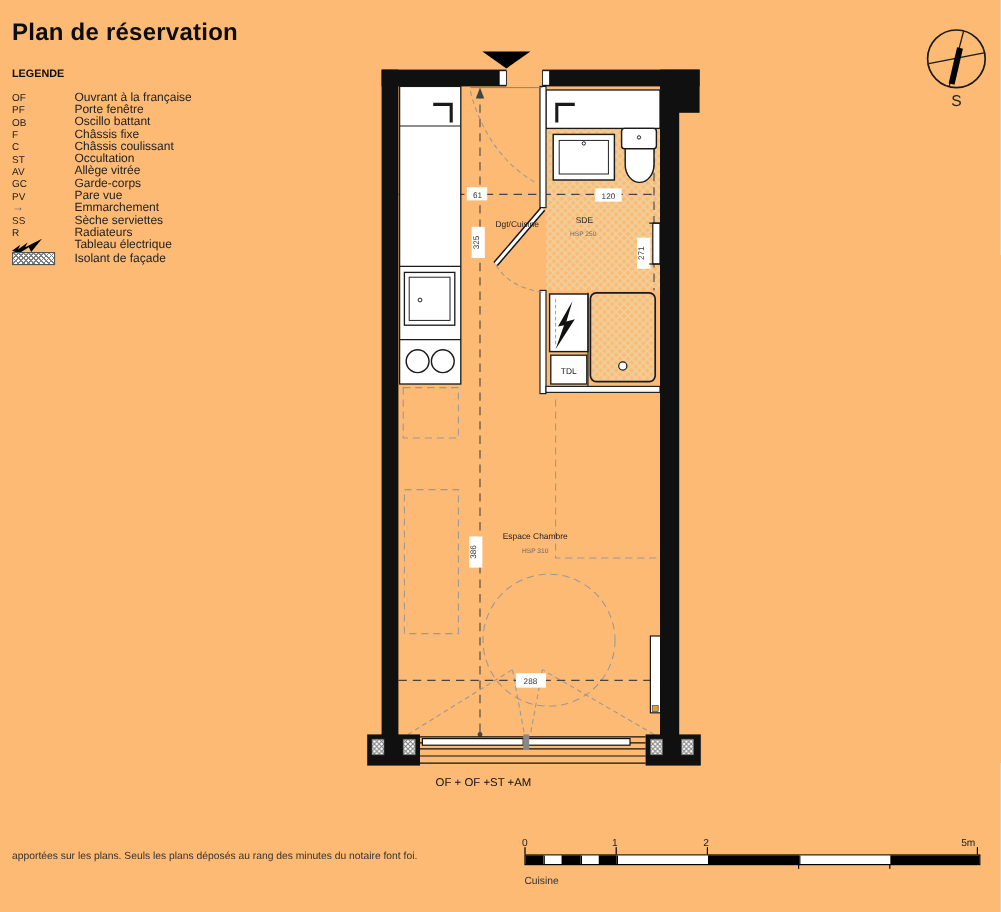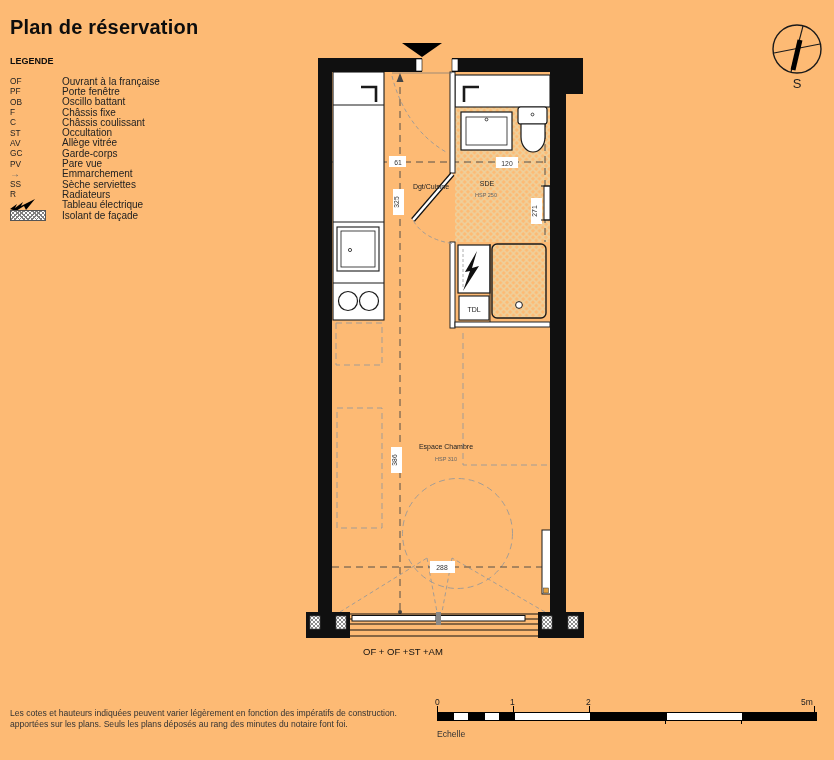--- a/index.html
+++ b/index.html
@@ -258,21 +258,20 @@
       <text x="507" y="165.5" font-size="6.8" text-anchor="middle" fill="#333">120</text>
       <text x="442" y="570" font-size="6.8" text-anchor="middle" fill="#333">288</text>
       <text x="399" y="202" font-size="6.8" text-anchor="middle" fill="#333" transform="rotate(-90 399 202)">325</text>
       <text x="397" y="460" font-size="6.8" text-anchor="middle" fill="#333" transform="rotate(-90 397 460)">386</text>
       <text x="537" y="211" font-size="6.8" text-anchor="middle" fill="#333" transform="rotate(-90 537 211)">271</text>
       <text x="363" y="655" font-size="9.5" text-anchor="start" fill="#111">OF + OF +ST +AM</text>
     </g>
   </svg>
 
   <div class="abs footer">
-    <div>Les cotes et hauteurs indiquées peuvent varier légèrement en fonction des impératifs de construction.</div>
     <div>apportées sur les plans. Seuls les plans déposés au rang des minutes du notaire font foi.</div>
   </div>
 
   <div class="abs scale">
     <span class="stick" style="left:-2px">0</span>
     <span class="stick" style="left:73px">1</span>
     <span class="stick" style="left:149px">2</span>
     <span class="stick" style="left:364px">5m</span>
     <div class="tickmark" style="left:0"></div>
     <div class="tickmark" style="left:76px"></div>
@@ -284,16 +283,16 @@
       <div class="seg b" style="width:15.2px"></div>
         <div class="seg w" style="width:15.2px"></div>
       <div class="seg b" style="width:15.2px"></div>
         <div class="seg w" style="width:15.2px"></div>
       <div class="seg b" style="width:15.2px"></div>
       <div class="seg w" style="width:76px"></div>
       <div class="seg b" style="width:76px"></div>
       <div class="seg w" style="width:76px"></div>
       <div class="seg b" style="width:74px"></div>
     </div>
-    <div class="echelle">Echelle</div>
+    <div class="echelle">Cuisine</div>
   </div>
 
 </div>
 
 </body></html>

